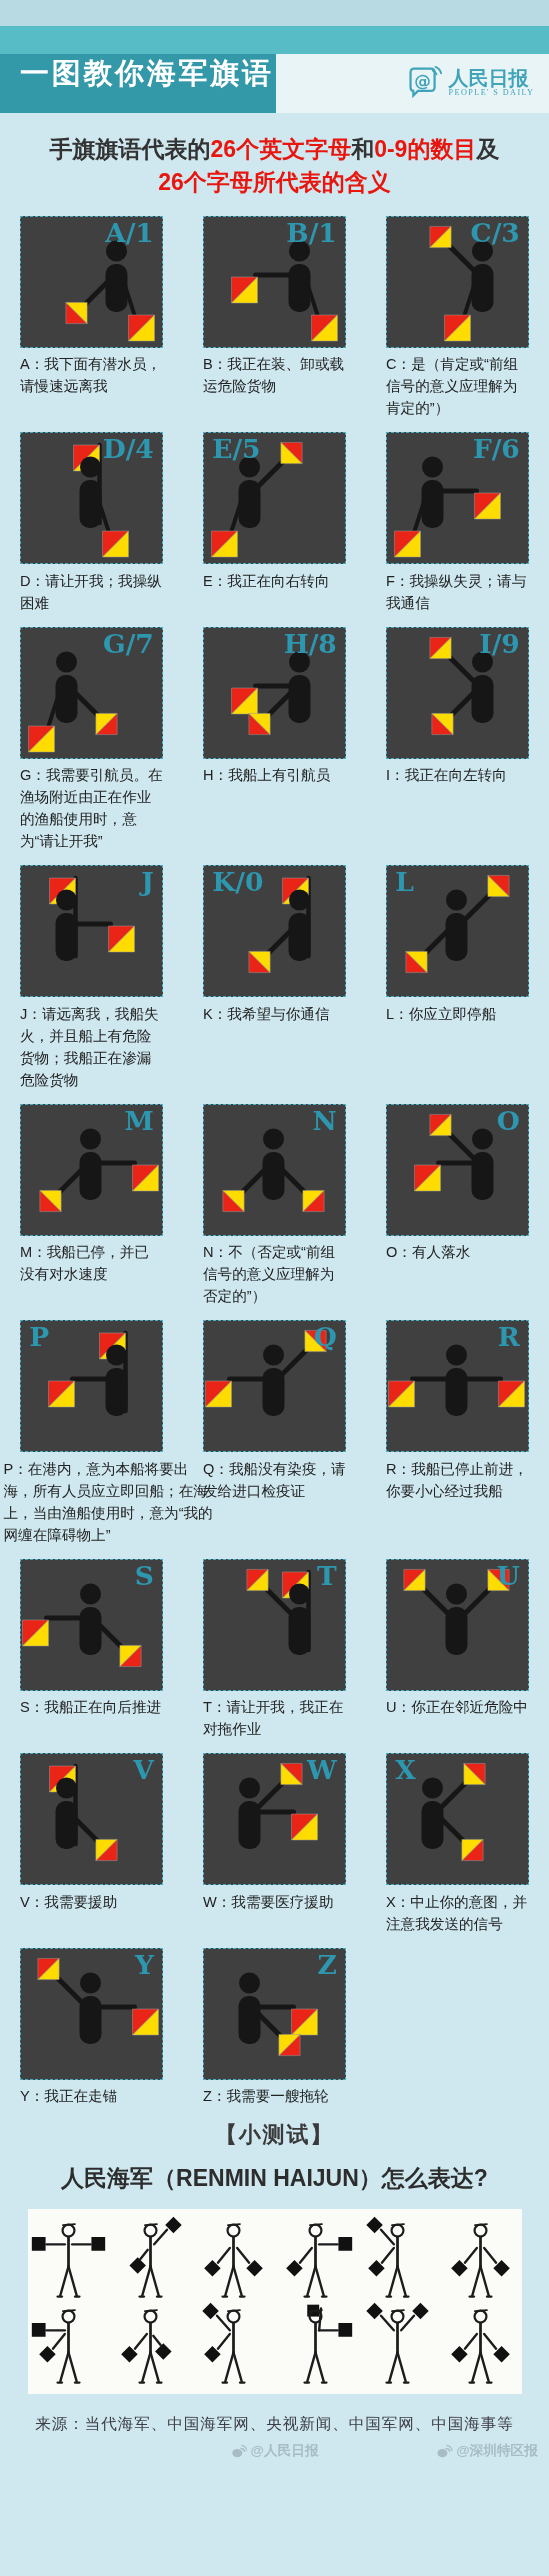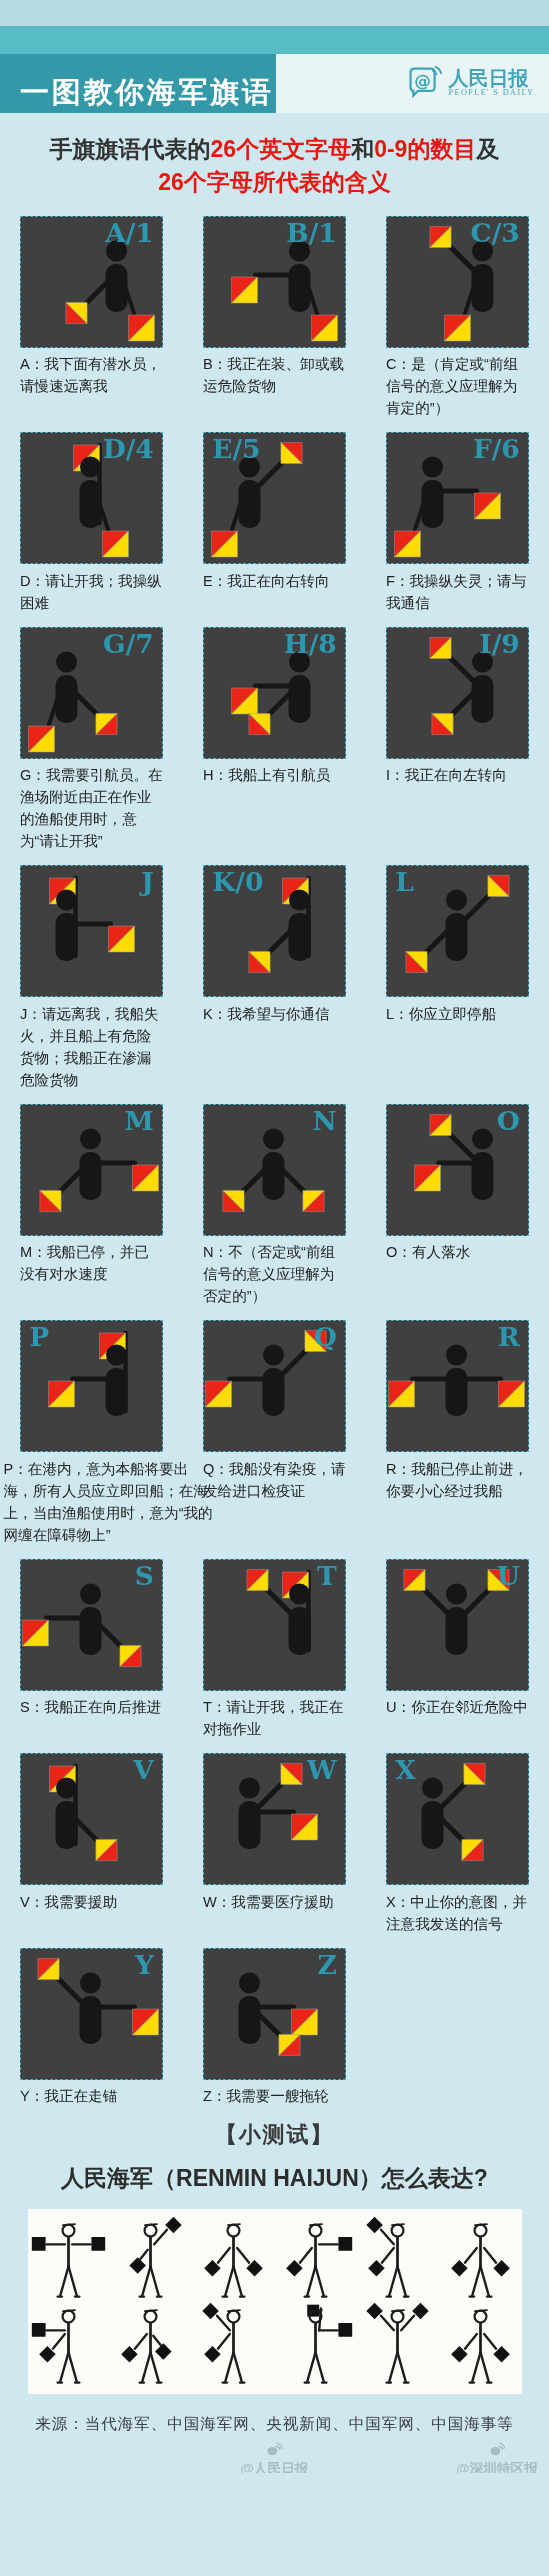--- a/index.html
+++ b/index.html
@@ -1,20 +1,20 @@
 <!DOCTYPE html>
 <html style="font-size:14.6px"><head>
 <meta charset="utf-8">
 <style>
   html,body{margin:0;padding:0;}
   body{width:549px;background:#cfe8ef;font-family:"Liberation Sans",sans-serif;}
   .strip1{height:26px;background:#b7dae3;}
   .strip2{height:27.5px;background:#58bcc6;}
   .header{height:59px;display:flex;align-items:stretch;background:#e9f4f7;}
-  .banner{width:276px;background:#3398a8;display:flex;align-items:flex-end;}
+  .banner{width:276px;background:#3398a8;display:flex;align-items:flex-start;}
   .title{color:#ffffff;font-size:29px;font-weight:bold;letter-spacing:2.7px;padding-left:20px;white-space:nowrap;}
   .logo{margin-left:auto;display:flex;align-items:center;gap:6.4px;padding-right:14.6px;}
   .logo-txt{display:flex;flex-direction:column;line-height:1.05;font-family:Liberation Serif, serif;}
   .logo-main{font-size:20px;font-weight:bold;color:#3fa4b8;}
   .logo-sub{font-size:8.2px;letter-spacing:1.4px;color:#3fa4b8;}
   .subtitle{padding:20px 7.3px 11px;text-align:center;font-weight:bold;font-size:23px;line-height:1.45;}
   .seg-dark{color:#333333;}
   .seg-red{color:#e8160e;}
   .grid{display:grid;grid-template-columns:repeat(3,143px);justify-content:center;column-gap:40px;row-gap:13px;margin-top:5.5px;}
   .box{box-sizing:border-box;width:143px;height:132px;background:#404040;border:1.8px dashed #4aafc2;position:relative;}
@@ -23,21 +23,21 @@
   .letter.left{left:8.2px;}
   .caption{margin-top:5.5px;font-size:14.6px;line-height:22px;color:#222222;}
   .caption.wide{width:212px;margin-left:-16.5px;position:relative;z-index:2;}
   .quiz-heading{text-align:center;font-size:22px;font-weight:bold;color:#3a3a3a;margin-top:13px;letter-spacing:1.8px;}
   .quiz-question{text-align:center;font-size:23px;font-weight:bold;color:#2d2d2d;margin-top:13px;}
   .panel{width:494px;margin:14.6px auto 0;background:#fbfbf8;padding:7.3px 0 5.5px;}
   .sailor-row{display:flex;justify-content:space-around;align-items:flex-end;}
   .footer{position:relative;margin-top:20px;padding-bottom:11px;}
   .source{text-align:center;font-family:"DejaVu Serif",serif;font-size:15.6px;color:#3d3d46;letter-spacing:0.9px;}
   .wm-row{position:relative;margin-top:7.3px;height:20px;}
-  .wm{color:#a8bcc4;font-size:13.7px;display:flex;align-items:center;gap:3.7px;font-weight:bold;flex-direction:column;}
+  .wm{color:#a8bcc4;font-size:13.7px;display:flex;align-items:center;gap:3.7px;font-weight:bold;}
   .wm.center{position:absolute;left:50%;transform:translateX(-50%);top:0;}
   .wm.right{position:absolute;right:11px;top:0;}
 </style>
 </head>
 <body>
 
 <div class="strip1"></div>
 <div class="strip2"></div>
 
 <div class="header">

